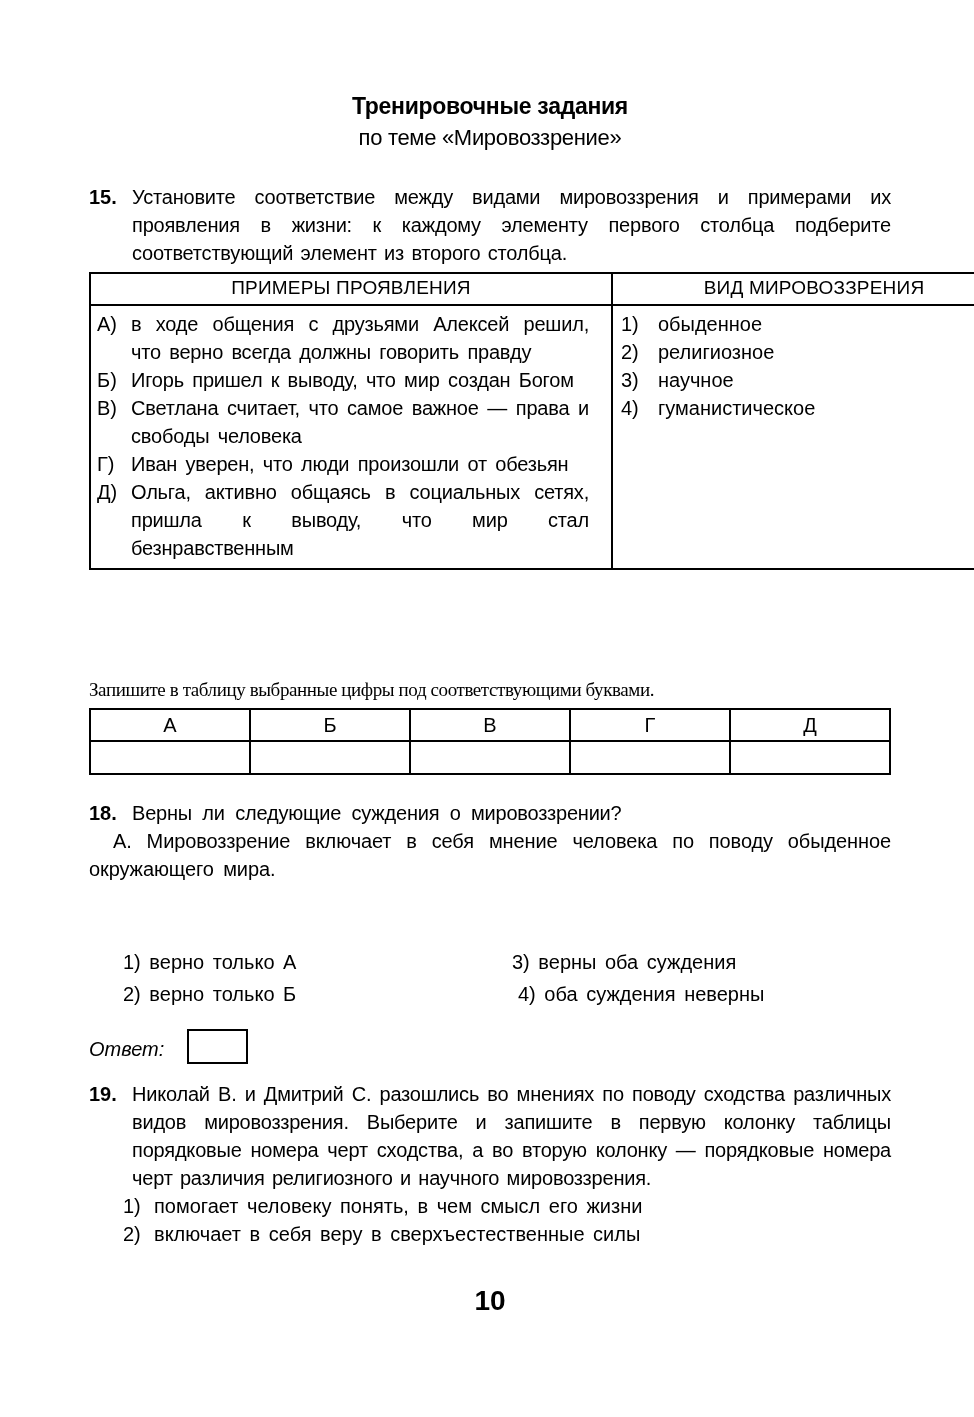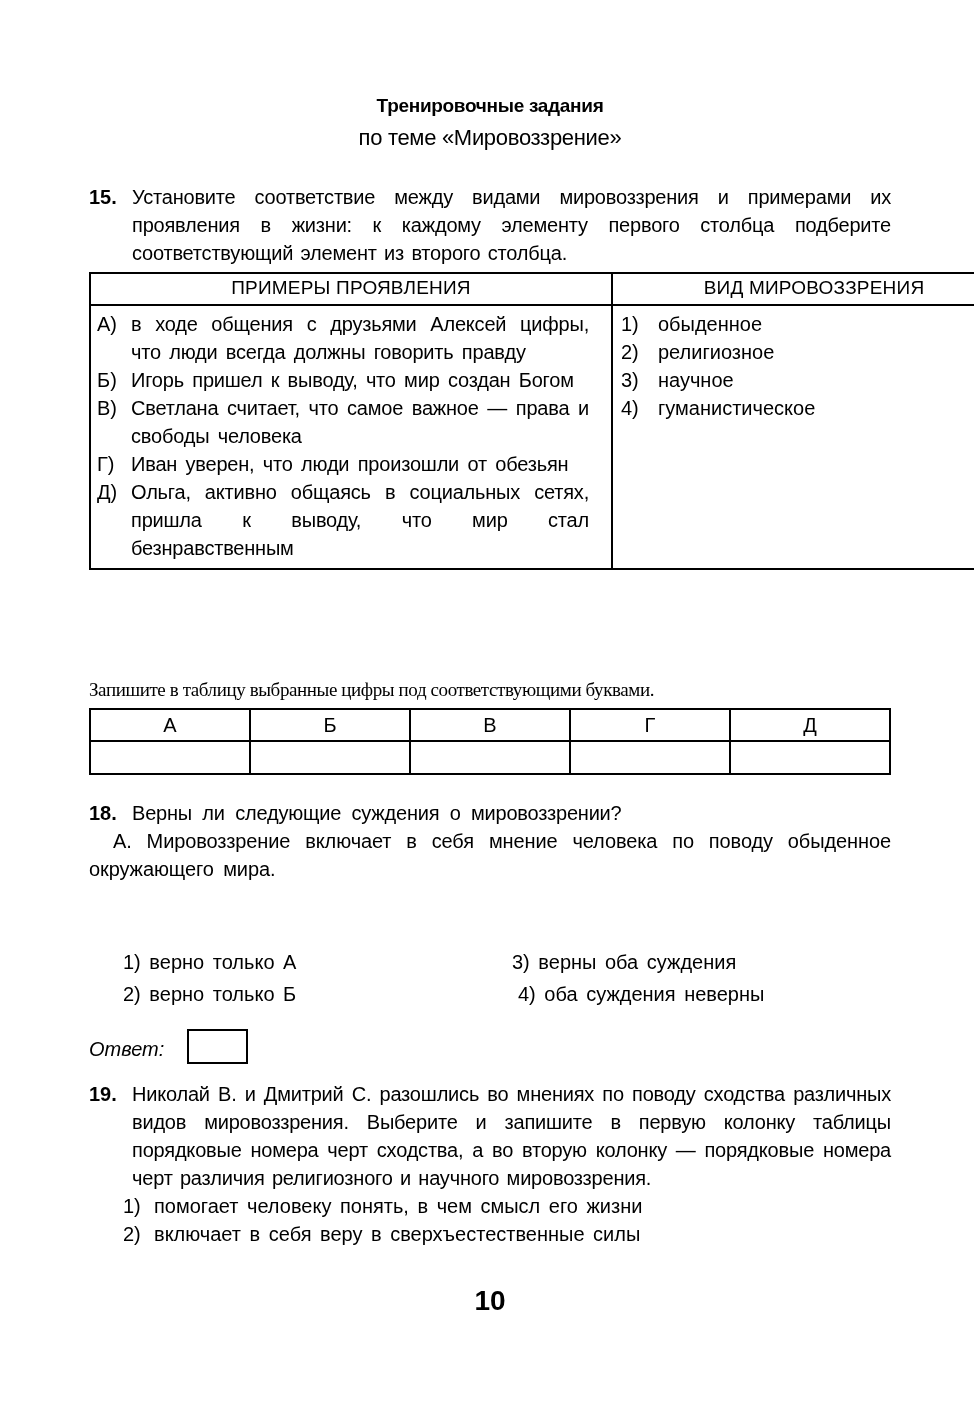--- a/index.html
+++ b/index.html
@@ -2,21 +2,21 @@
 <html><head>
   <meta charset="utf-8">
   <style>
     html, body { margin: 0; padding: 0; background: #ffffff; }
     body {
       width: 974px; height: 1417px; position: relative; overflow: hidden;
       font-family: "Liberation Sans", "DejaVu Sans", sans-serif;
       color: #000; font-size: 20px; line-height: 28px;
     }
     .page { position: absolute; left: 89px; top: 0; width: 802px; }
-    .title { position: absolute; top: 90px; left: 0; width: 802px; text-align: center; font-weight: bold; font-size: 19px; line-height: 32px; letter-spacing: -0.3px; }
+    .title { position: absolute; top: 90px; left: 0; width: 802px; text-align: center; font-weight: bold; font-size: 23px; line-height: 32px; letter-spacing: -0.3px; }
     .subtitle { position: absolute; top: 122px; left: 0; width: 802px; text-align: center; font-size: 22px; line-height: 32px; letter-spacing: -0.3px; }
 
     .task { position: absolute; left: 0; width: 802px; }
     .task-num { position: absolute; left: 0; top: 0; font-weight: bold; }
     .task-text { margin-left: 43px; text-align: justify; text-align-last: left; letter-spacing: -0.2px; word-spacing: 2px; }
 
     table { border-collapse: collapse; }
     .match-table { position: absolute; top: 272px; left: 0; width: 928px; border: 2px solid #000; }
     .match-table th, .match-table td { border: 2px solid #000; vertical-align: top; }
     .match-table th { font-weight: normal; font-size: 19px; height: 30px; padding: 0; text-align: center; letter-spacing: 0.2px; }
@@ -62,21 +62,21 @@
       <tr>
         <th class="col-left">ПРИМЕРЫ ПРОЯВЛЕНИЯ</th>
         <th>ВИД МИРОВОЗЗРЕНИЯ</th>
       </tr>
     </thead>
     <tbody>
       <tr>
         <td>
           <div class="item">
             <span class="item-letter">А)</span>
-            <span class="item-text">в ходе общения с друзьями Алексей цифры, что люди всегда должны говорить правду</span>
+            <span class="item-text">в ходе общения с друзьями Алексей решил, что верно всегда должны говорить правду</span>
           </div>
           <div class="item">
             <span class="item-letter">Б)</span>
             <span class="item-text">Игорь пришел к выводу, что мир создан Богом</span>
           </div>
           <div class="item">
             <span class="item-letter">В)</span>
             <span class="item-text">Светлана считает, что самое важное — права и свободы человека</span>
           </div>
           <div class="item">

